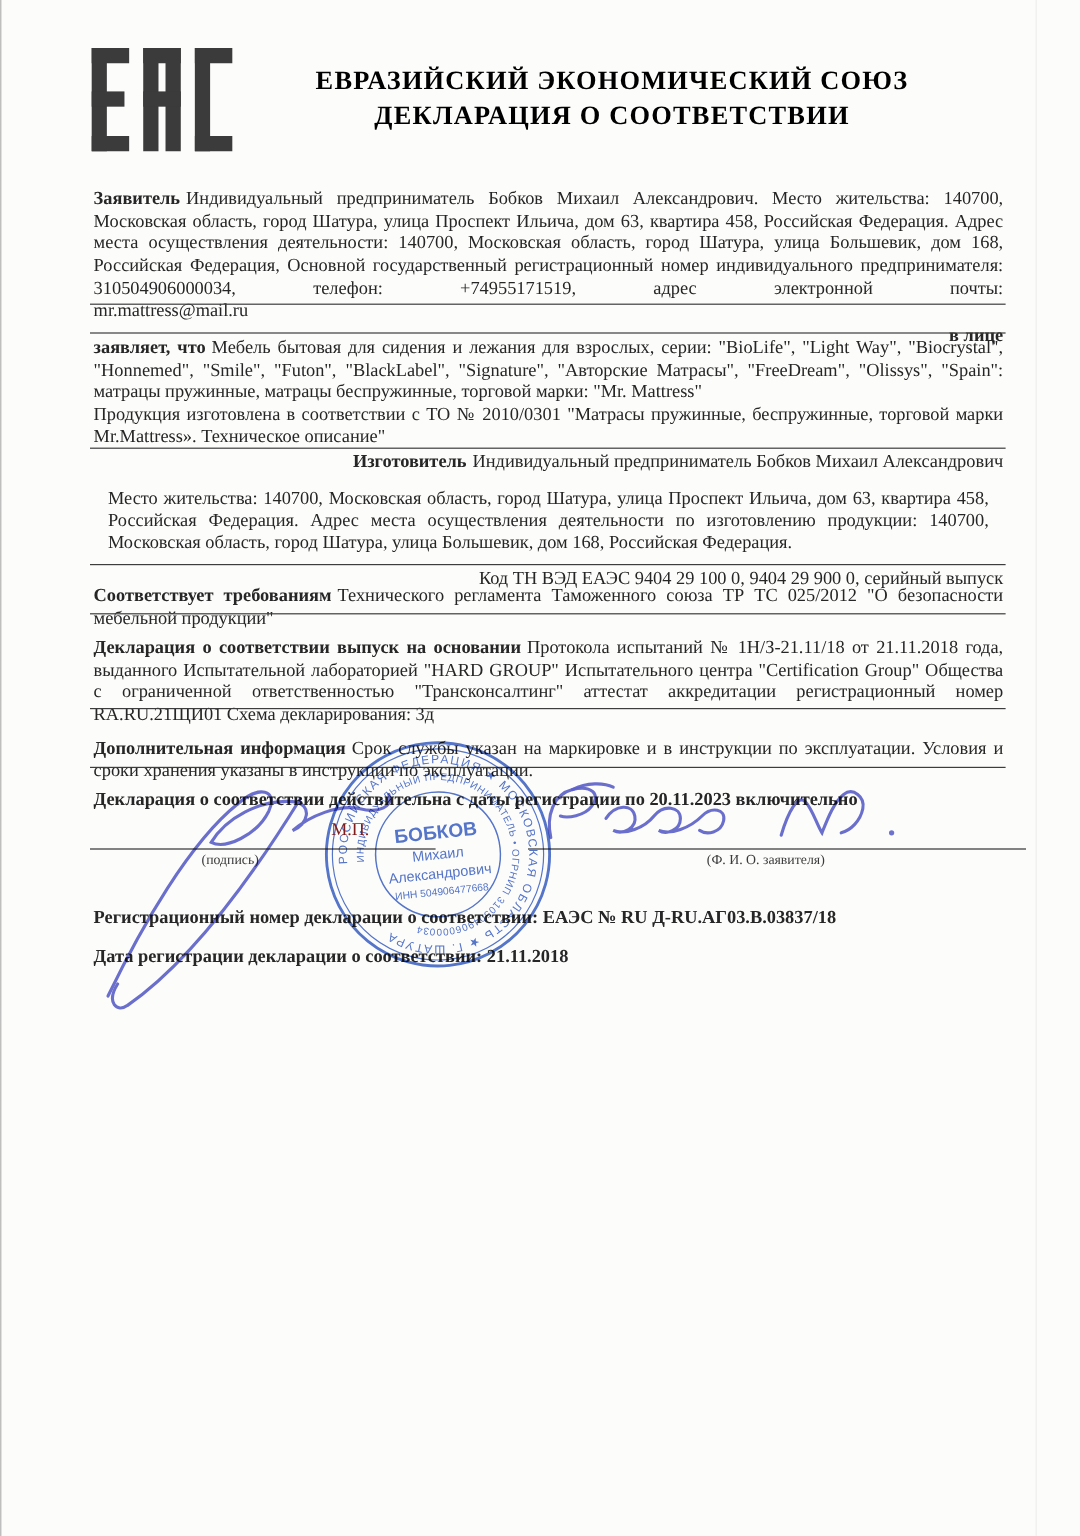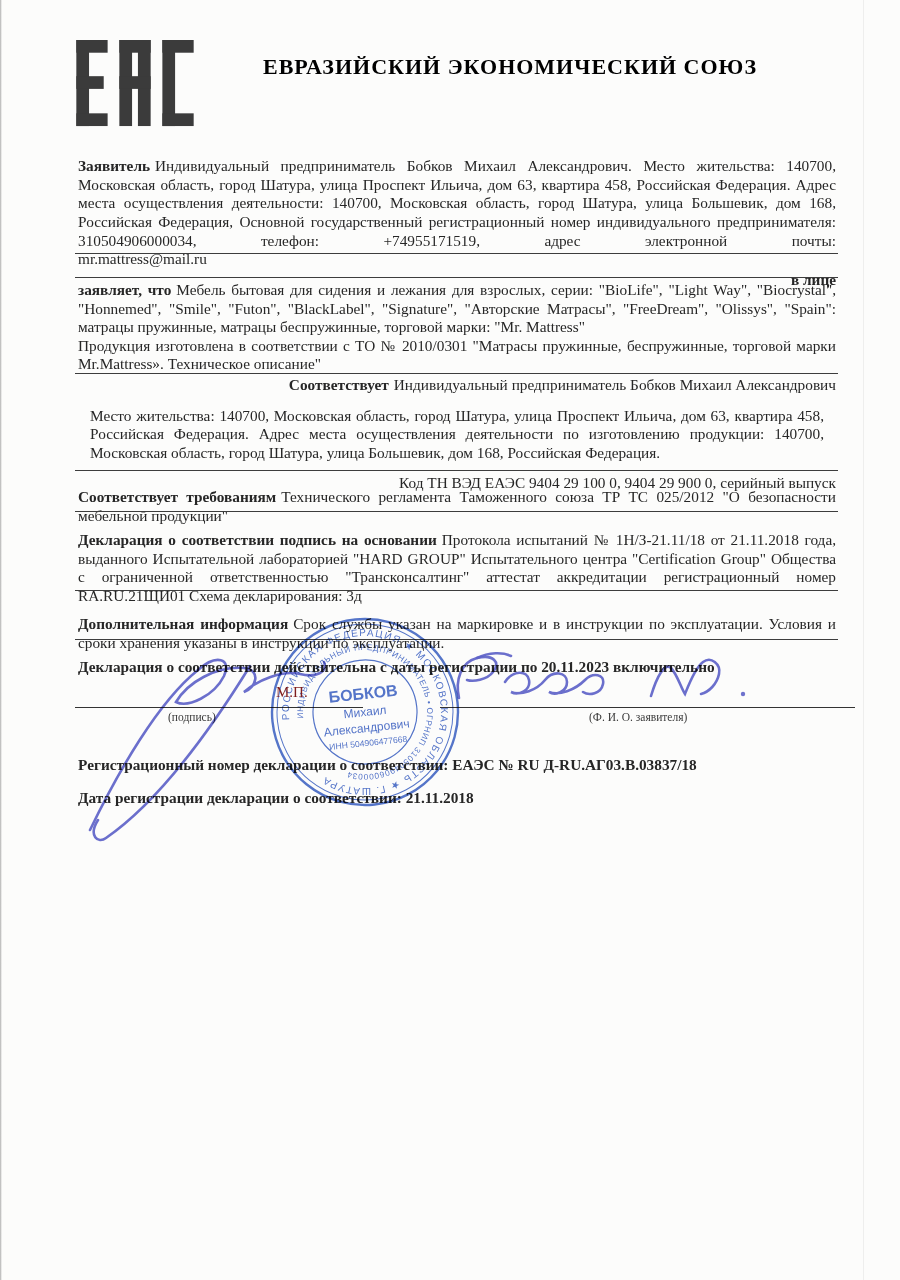--- a/index.html
+++ b/index.html
@@ -70,50 +70,51 @@
     <rect x="44" y="0" width="32" height="13"></rect>
     <rect x="44" y="37" width="32" height="13"></rect>
 
     <rect x="88" y="0" width="13" height="88"></rect>
     <rect x="88" y="0" width="32" height="13"></rect>
     <rect x="88" y="75" width="32" height="13"></rect>
   </svg>
 
   <div class="doc-title">
     <div>ЕВРАЗИЙСКИЙ ЭКОНОМИЧЕСКИЙ СОЮЗ</div>
+    <div>ДЕКЛАРАЦИЯ О СООТВЕТСТВИИ</div>
   </div>
 
   <p class="sec last-just" style="top:142px"><b>Заявитель</b><span>Индивидуальный предприниматель Бобков Михаил Александрович. Место жительства: 140700, Московская область, город Шатура, улица Проспект Ильича, дом 63, квартира 458, Российская Федерация. Адрес места осуществления деятельности: 140700, Московская область, город Шатура, улица Большевик, дом 168, Российская Федерация, Основной государственный регистрационный номер индивидуального предпринимателя: 310504906000034, телефон: +74955171519, адрес электронной почты:</span><span class="email-line">mr.mattress@mail.ru</span></p>
 
   <div class="rule" style="top:253px"></div>
 
   <p class="sec plain" style="top:256px;font-weight:bold">в лице</p>
 
   <div class="rule" style="top:277px"></div>
 
   <div class="sec" style="top:281px">
     <p style="margin:0"><b>заявляет, что</b><span>Мебель бытовая для сидения и лежания для взрослых, серии: "BioLife", "Light Way", "Biocrystal", "Honnemed", "Smile", "Futon", "BlackLabel", "Signature", "Авторские Матрасы", "FreeDream", "Olissys", "Spain": матрацы пружинные, матрацы беспружинные, торговой марки: "Mr. Mattress"</span></p>
     <p style="margin:0">Продукция изготовлена в соответствии с ТО № 2010/0301 "Матрасы пружинные, беспружинные, торговой марки Mr.Mattress». Техническое описание"</p>
   </div>
 
   <div class="rule" style="top:373px"></div>
 
   <div class="sec" style="top:376px">
-    <p class="plain" style="margin:0"><b>Соответствует</b><span>Индивидуальный предприниматель Бобков Михаил Александрович</span></p>
+    <p class="plain" style="margin:0"><b>Изготовитель</b><span>Индивидуальный предприниматель Бобков Михаил Александрович</span></p>
     <p style="margin:12px">Место жительства: 140700, Московская область, город Шатура, улица Проспект Ильича, дом 63, квартира 458, Российская Федерация. Адрес места осуществления деятельности по изготовлению продукции: 140700, Московская область, город Шатура, улица Большевик, дом 168, Российская Федерация.</p>
     <p class="plain" style="margin:0">Код ТН ВЭД ЕАЭС 9404 29 100 0, 9404 29 900 0, серийный выпуск</p>
   </div>
 
   <div class="rule" style="top:470px"></div>
 
   <p class="sec" style="top:473px"><b>Соответствует требованиям</b><span>Технического регламента Таможенного союза ТР ТС 025/2012 "О безопасности мебельной продукции"</span></p>
 
   <div class="rule" style="top:511px"></div>
 
-  <p class="sec" style="top:516px"><b>Декларация о соответствии подпись на основании</b><span>Протокола испытаний № 1Н/З-21.11/18 от 21.11.2018 года, выданного Испытательной лабораторией "HARD GROUP" Испытательного центра "Certification Group" Общества с ограниченной ответственностью "Трансконсалтинг" аттестат аккредитации регистрационный номер RA.RU.21ЩИ01 Схема декларирования: 3д</span></p>
+  <p class="sec" style="top:516px"><b>Декларация о соответствии выпуск на основании</b><span>Протокола испытаний № 1Н/З-21.11/18 от 21.11.2018 года, выданного Испытательной лабораторией "HARD GROUP" Испытательного центра "Certification Group" Общества с ограниченной ответственностью "Трансконсалтинг" аттестат аккредитации регистрационный номер RA.RU.21ЩИ01 Схема декларирования: 3д</span></p>
 
   <div class="rule" style="top:590px"></div>
 
   <p class="sec" style="top:600px"><b>Дополнительная информация</b><span>Срок службы указан на маркировке и в инструкции по эксплуатации. Условия и сроки хранения указаны в инструкции по эксплуатации.</span></p>
 
   <div class="rule" style="top:639px"></div>
 
   <p class="sec bold-line" style="top:643px">Декларация о соответствии действительна с даты регистрации по 20.11.2023 включительно</p>
 
   <div class="sigline left"></div>

